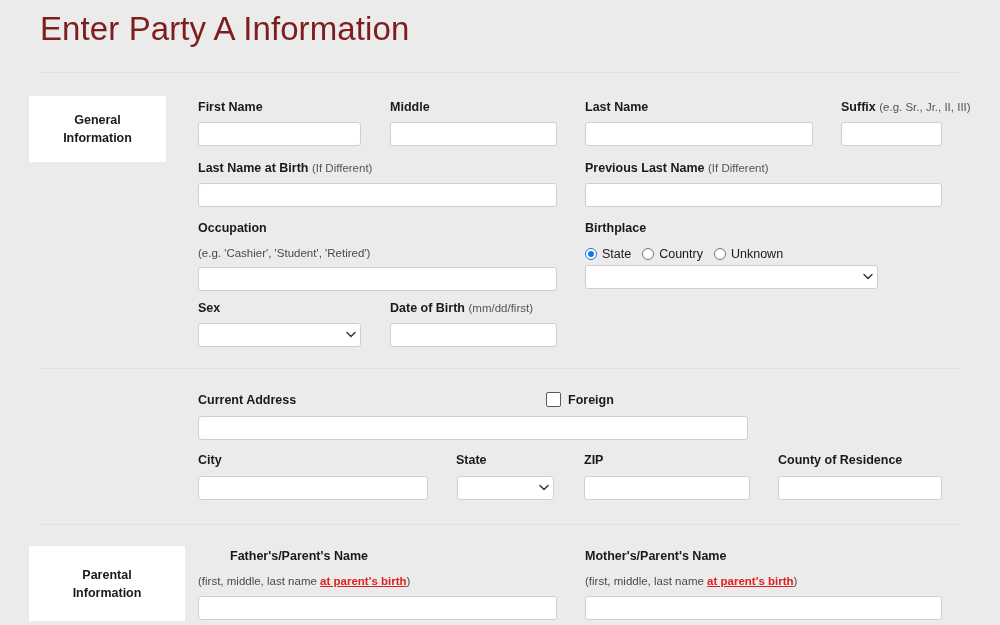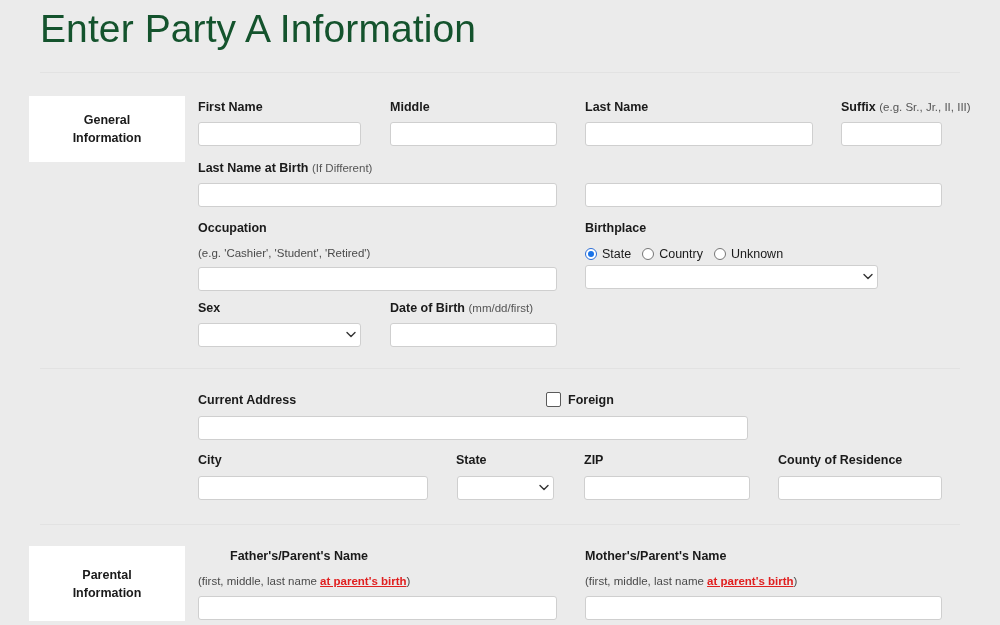--- a/index.html
+++ b/index.html
@@ -8,23 +8,23 @@
     width: 1000px; height: 625px;
     background: #ebebeb;
     font-family: "Liberation Sans", sans-serif;
     overflow: hidden;
   }
   .page { position: relative; width: 1000px; height: 625px; }
 
   .page-title {
     position: absolute;
     left: 40px; top: 10px;
-    font-size: 39px;
+    font-size: 33px;
     font-weight: 400;
-    color: #14532d;
+    color: #7f1d1d;
     letter-spacing: 0.1px;
     line-height: 38px;
   }
 
   .divider {
     position: absolute;
     left: 40px; width: 920px;
     height: 1px;
     background: #e2e2e2;
   }
@@ -154,21 +154,21 @@
 </style>
 </head>
 <body>
 
 <div class="page">
 
   <div class="page-title">Enter Party A Information</div>
 
   <div class="divider" style="top:72px"></div>
 
-  <div class="section-tab" style="left:29px; top:96px; width:156px; height:66px;">
+  <div class="section-tab" style="left:29px; top:96px; width:137px; height:66px;">
     <div>
       <span>General</span><br>
       <span>Information</span>
     </div>
   </div>
 
   <div class="fld-label" style="left:198px; top:100px;">First Name</div>
   <input class="txt-input" style="left: 198px; top: 122px; width: 163px;" type="text" placeholder="">
 
   <div class="fld-label" style="left:390px; top:100px;">Middle</div>
@@ -182,20 +182,24 @@
     <span class="hint">(e.g. Sr., Jr., II, III)</span>
   </div>
   <input class="txt-input" style="left: 841px; top: 122px; width: 101px;" type="text" placeholder="">
 
   <div class="fld-label" style="left:198px; top:161px;">
     <span>Last Name at Birth</span>
     <span class="hint">(If Different)</span>
   </div>
   <input class="txt-input" style="left: 198px; top: 183px; width: 359px;" type="text" placeholder="">
 
+  <div class="fld-label" style="left:585px; top:161px;">
+    <span>Previous Last Name</span>
+    <span class="hint">(If Different)</span>
+  </div>
   <input class="txt-input" style="left: 585px; top: 183px; width: 357px;" type="text" placeholder="">
 
   <div class="fld-label" style="left:198px; top:221px;">Occupation</div>
   <div class="sub-hint" style="left:198px; top:246px;">(e.g. 'Cashier', 'Student', 'Retired')</div>
   <input class="txt-input" style="left: 198px; top: 267px; width: 359px;" type="text" placeholder="">
 
   <div class="fld-label" style="left:585px; top:221px;">Birthplace</div>
 
   <div class="radio-row" style="left:585px; top:247px;">
     <div class="radio-item">

